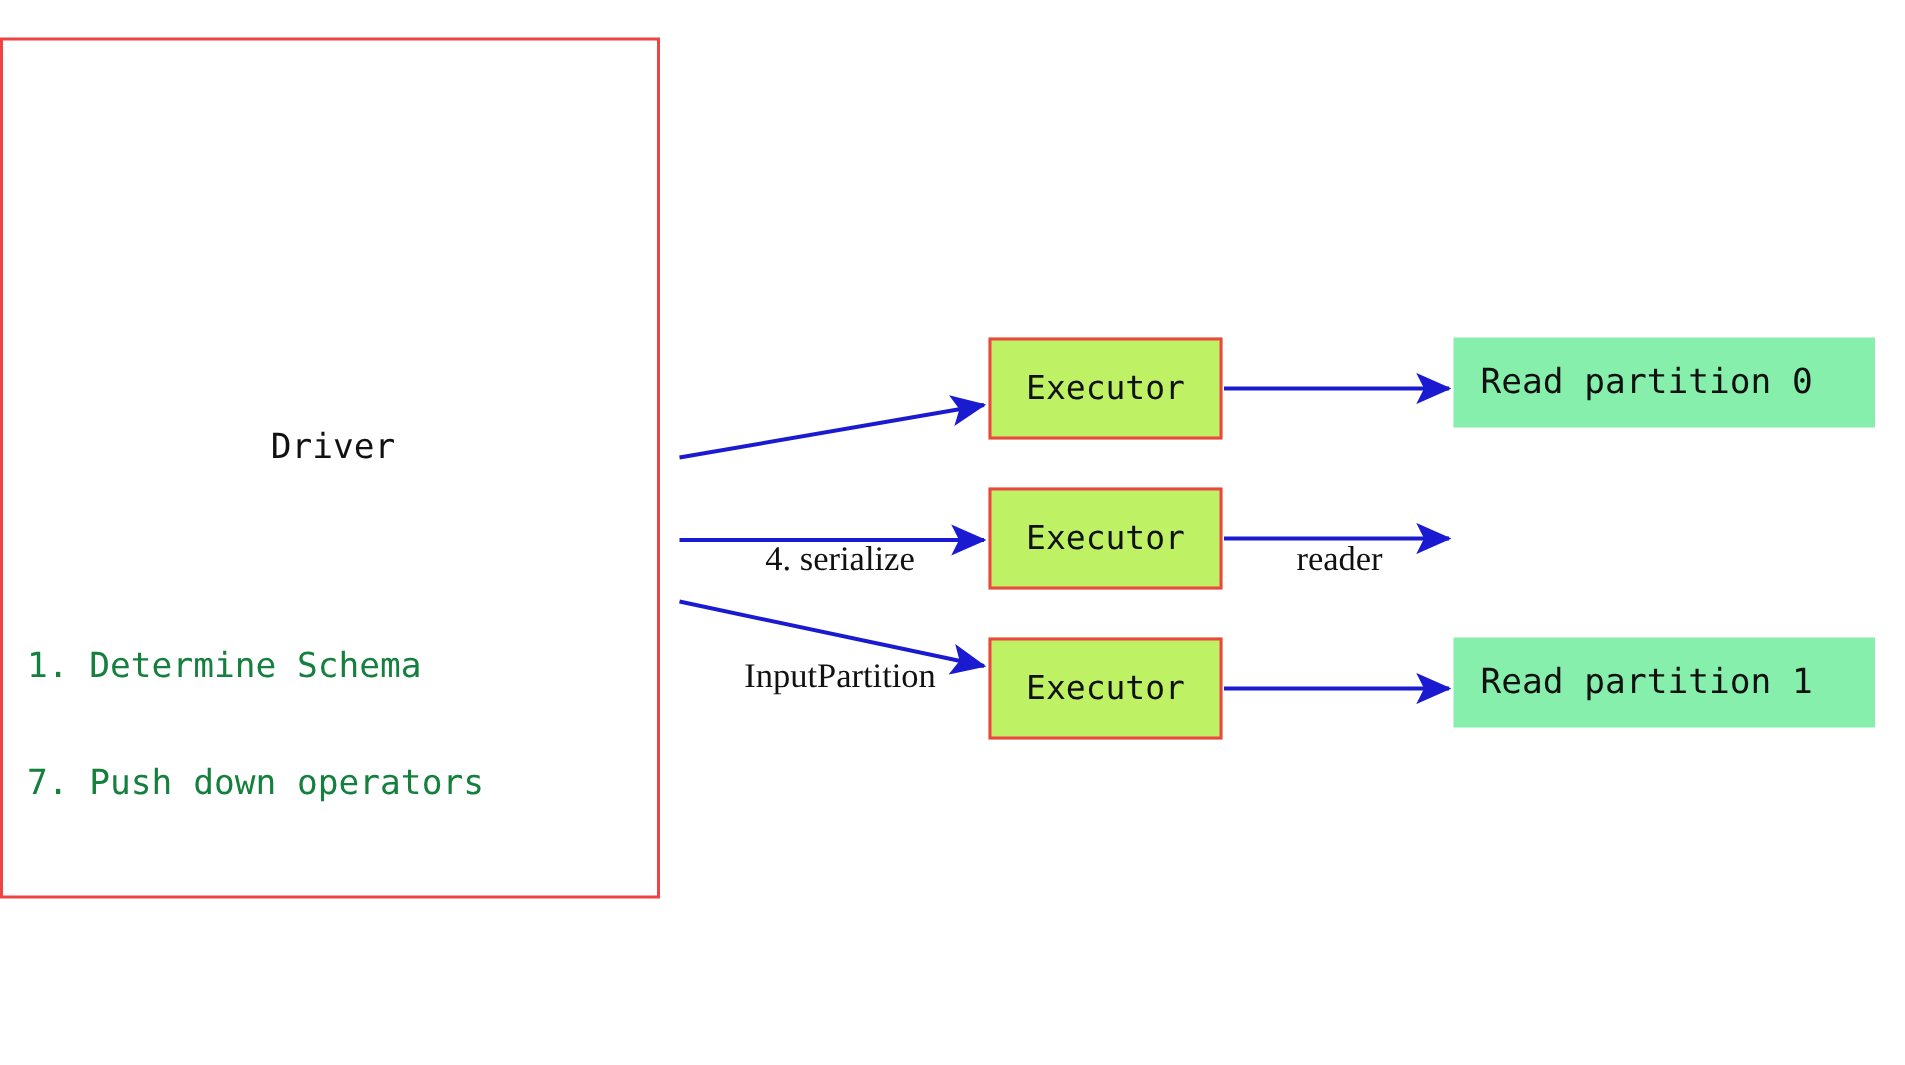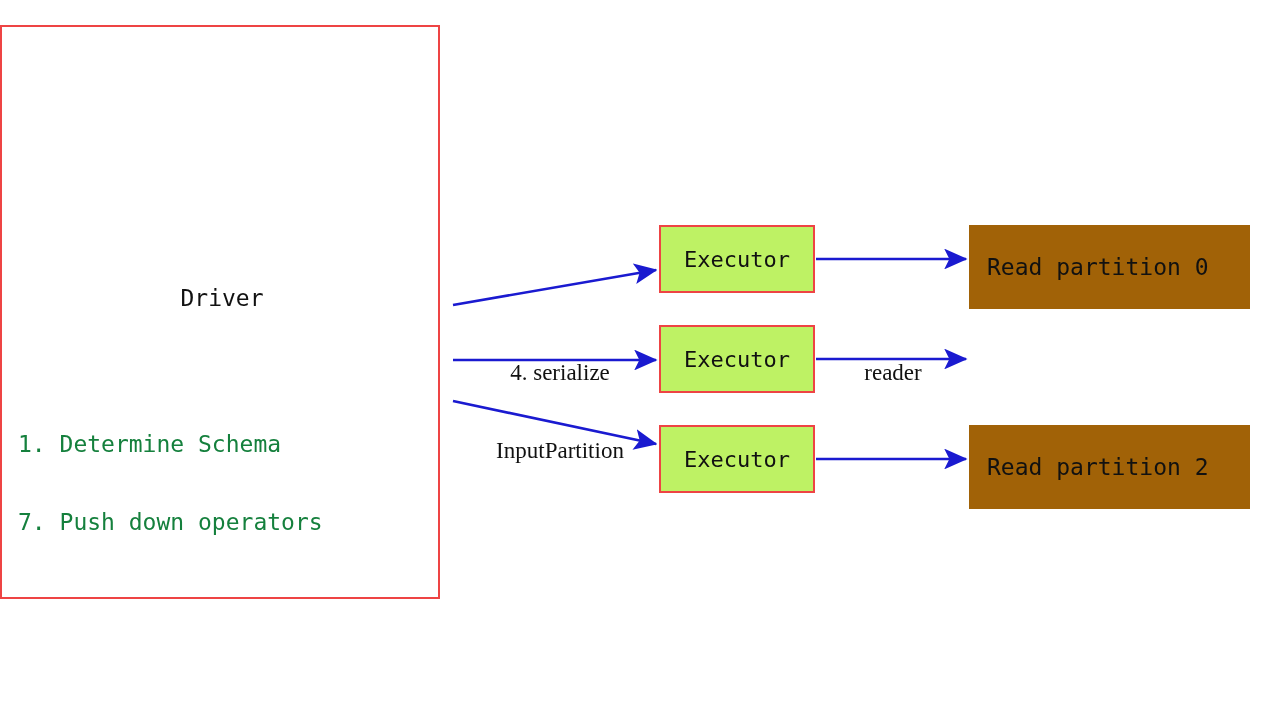--- a/index.html
+++ b/index.html
@@ -83,22 +83,22 @@
   }
   #executor-0 { left: 659px; top: 225px; }
   #executor-1 { left: 659px; top: 325px; }
   #executor-2 { left: 659px; top: 425px; }
 
   
   .partition-box {
     position: absolute;
     left: 969px;
     width: 281px;
-    height: 84px;
-    background: #a16207;
+    height: 60px;
+    background: #86efac;
     box-sizing: border-box;
     display: flex;
     align-items: center;
   }
   .partition-box .label {
     font-family: "DejaVu Sans Mono", "Liberation Mono", monospace;
     font-size: 23px;
     color: #111111;
     white-space: pre;
     padding-left: 18px;
@@ -180,21 +180,21 @@
     <span class="label">Executor</span>
   </div>
   <div class="executor-box" id="executor-2">
     <span class="label">Executor</span>
   </div>
 
   <div class="partition-box" id="partition-0">
     <span class="label">Read partition 0</span>
   </div>
   <div class="partition-box" id="partition-2">
-    <span class="label">Read partition 2</span>
+    <span class="label">Read partition 1</span>
   </div>
 
   <div class="edge-label" id="edge-label-serialize">
     <div>4. serialize</div>
     <div>InputPartition</div>
   </div>
 
   <div class="edge-label" id="edge-label-create-reader">
     <div>reader</div>
   </div>

